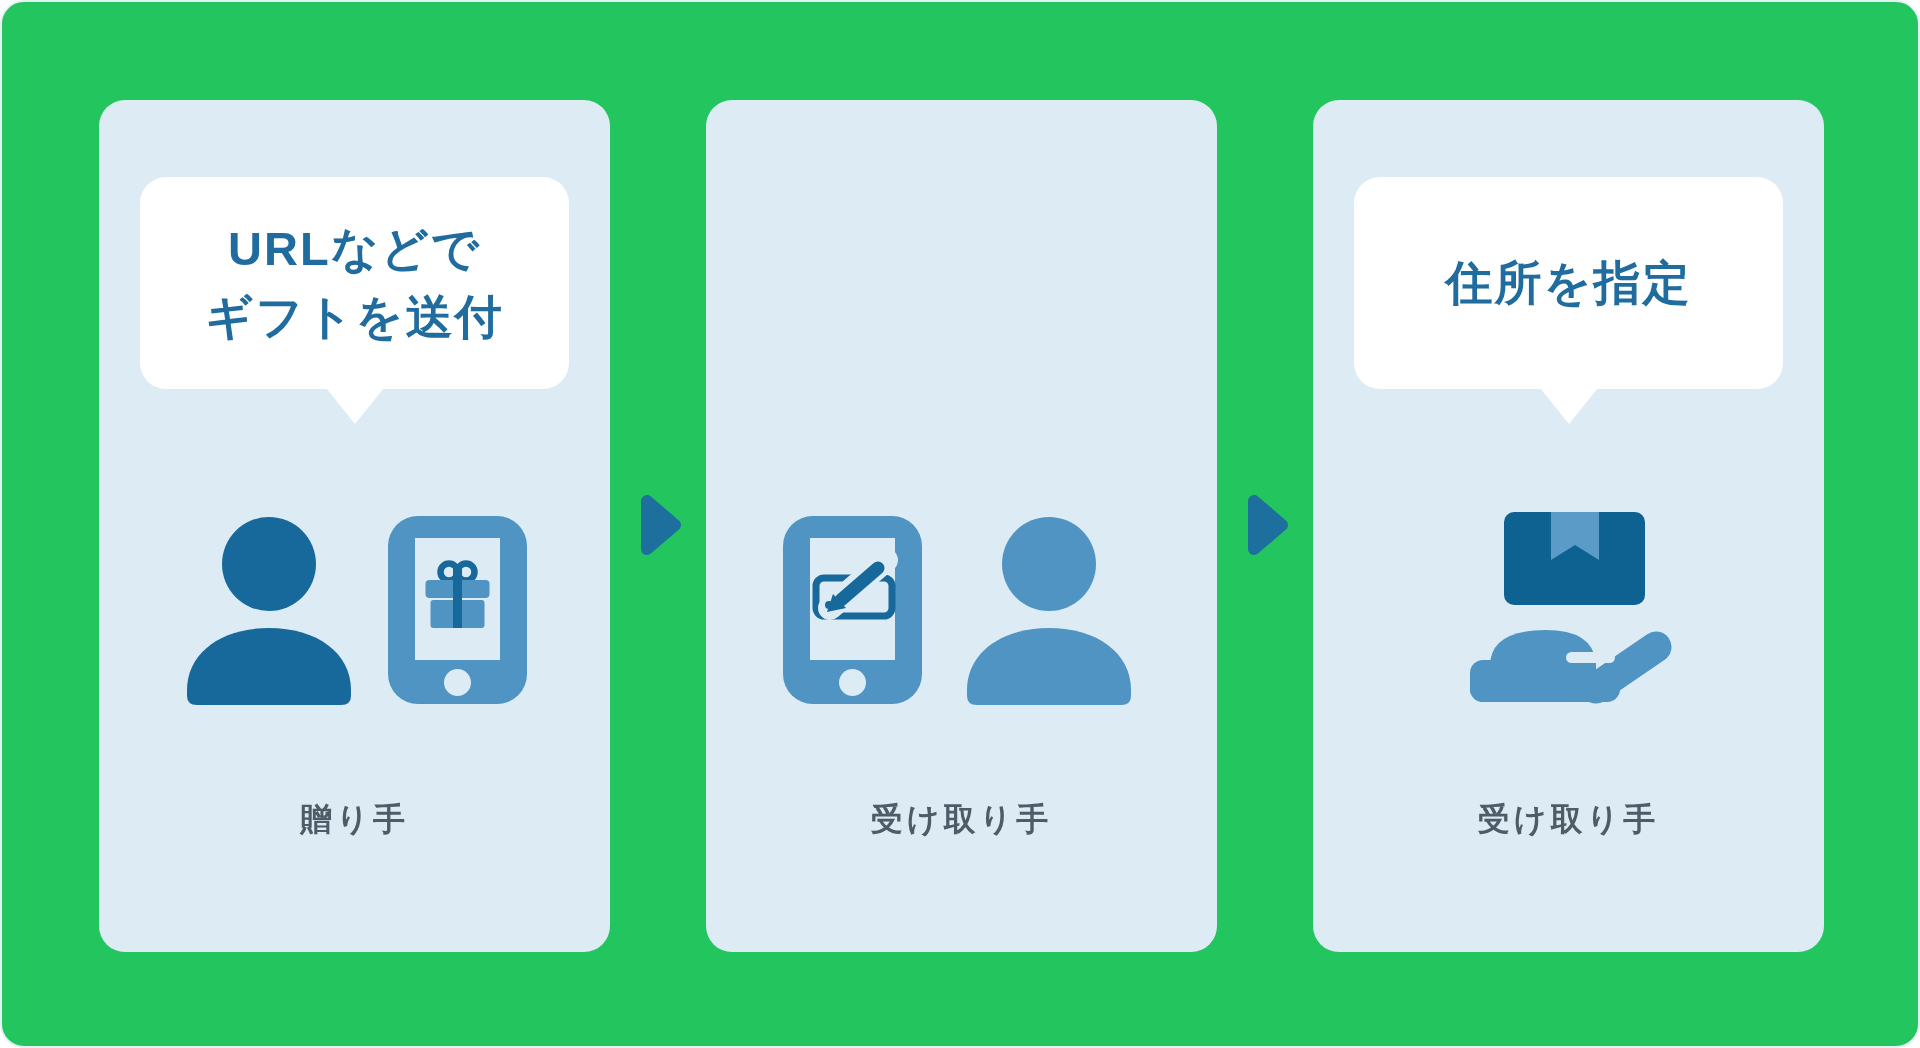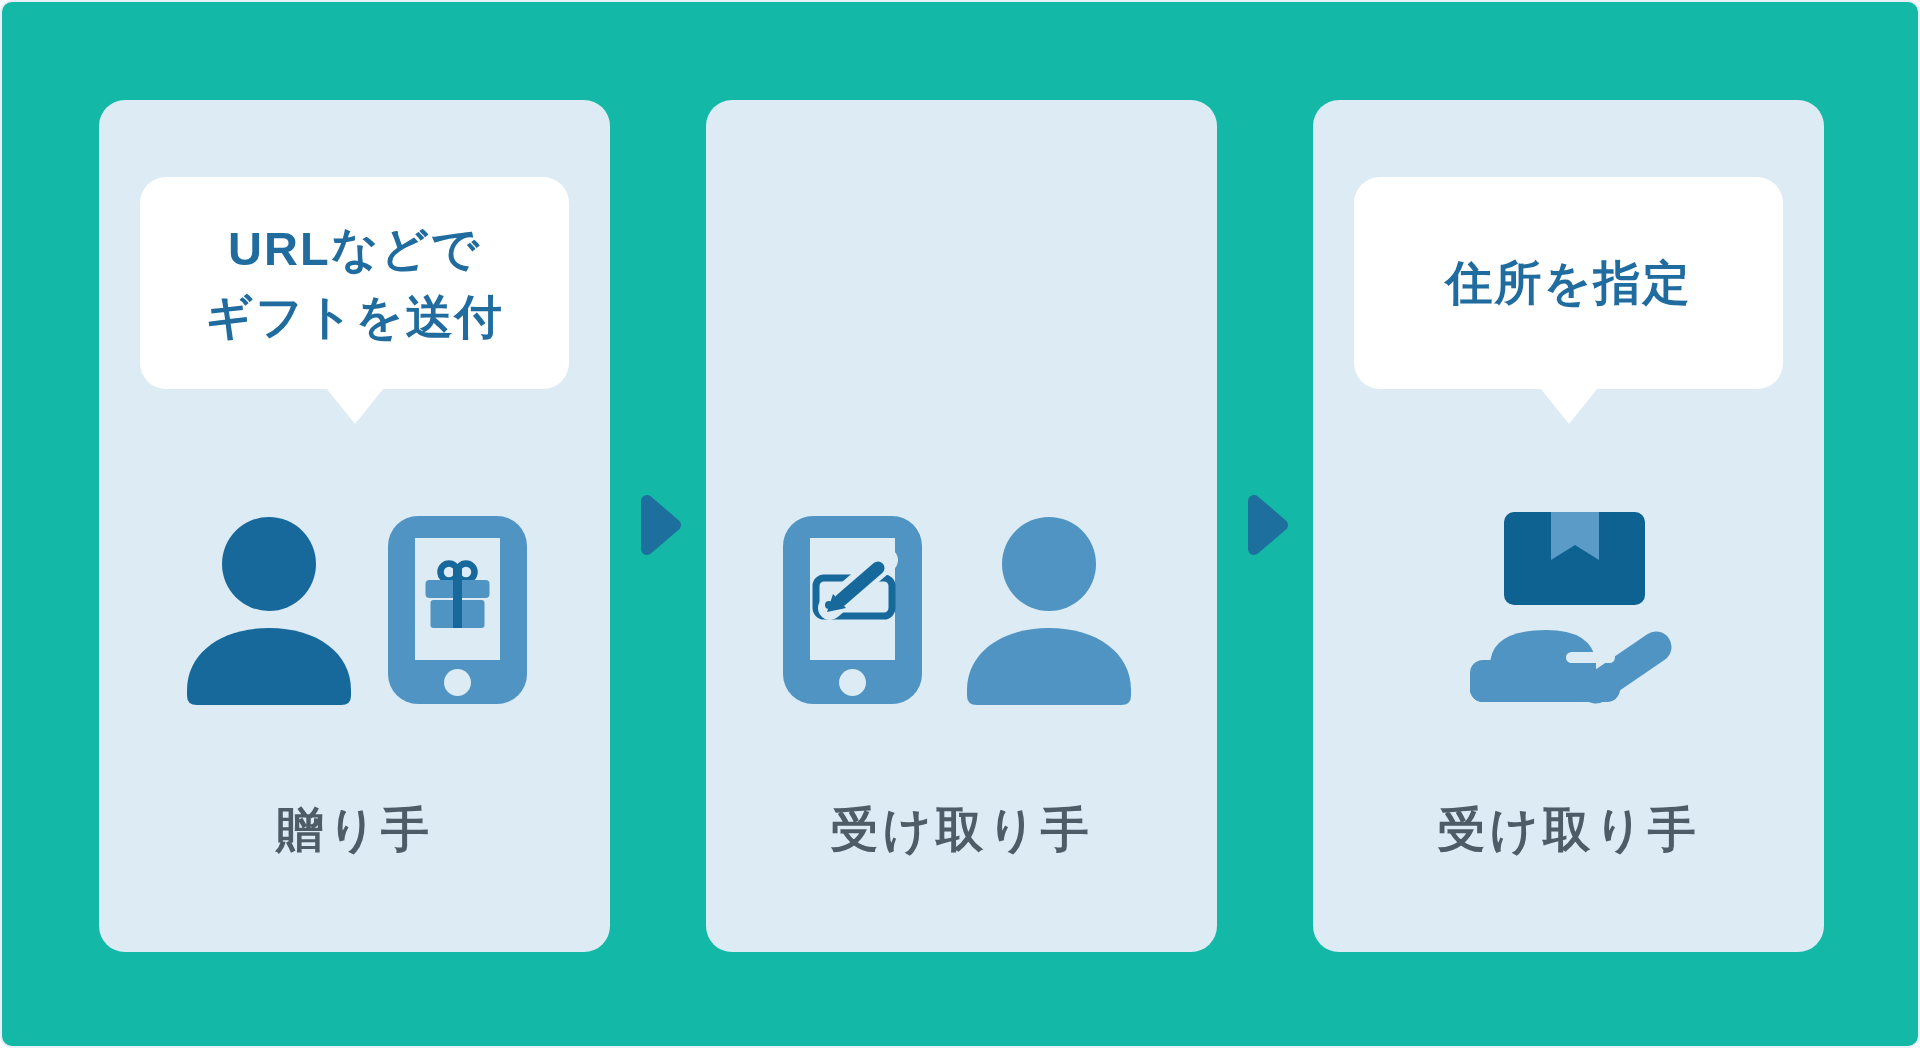--- a/index.html
+++ b/index.html
@@ -11,36 +11,36 @@
     --medium:#4f94c2;
     --ribbon:#5b9bc8;
     --package:#0d6292;
     --label:#4d5c66;
     --arrow:#1d6f9e;
   }
   *{margin:0;padding:0;box-sizing:border-box;}
   html,body{width:1920px;height:1048px;background:var(--page-bg);
     font-family:"Liberation Sans","DejaVu Sans",sans-serif;}
   .card{position:absolute;left:0;top:0;width:1920px;height:1048px;
-    background:#14b8a6;border:2px solid var(--card-border);border-radius:12px;}
+    background:#22c55e;border:2px solid var(--card-border);border-radius:24px;}
   .panel{position:absolute;top:98px;width:511px;height:852px;
     background:var(--panel-bg);border-radius:26px;}
   .panel-1{left:97px;} .panel-2{left:704px;} .panel-3{left:1311px;}
   .bubble{position:absolute;left:41px;right:41px;top:77px;height:212px;
     background:#ffffff;border-radius:26px;
     display:flex;flex-direction:column;align-items:center;justify-content:center;}
   .bubble::after{content:'';position:absolute;left:50%;bottom:-35px;
     transform:translateX(-50%);width:0;height:0;border-style:solid;
     border-width:36px 29px 0 29px;border-color:#ffffff transparent transparent transparent;}
   .bubble-line{font-size:47px;line-height:68px;font-weight:700;
     color:var(--headline);text-align:center;letter-spacing:2px;white-space:nowrap;}
   .icons{position:absolute;left:0;right:0;top:410px;height:200px;
     display:flex;align-items:center;justify-content:center;}
   .panel-label{position:absolute;left:0;right:0;top:698px;
-    font-size:48px;font-weight:700;color:var(--label);
+    font-size:32px;font-weight:700;color:var(--label);
     text-align:center;letter-spacing:4px;}
   .arrow{position:absolute;top:490px;width:46px;height:66px;}
   .arrow-1{left:636px;} .arrow-2{left:1243px;}
   .fill-dark{fill:var(--dark);} .fill-med{fill:var(--medium);}
   .fill-pkg{fill:var(--package);} .fill-rib{fill:var(--ribbon);}
   .fill-bg{fill:var(--panel-bg);}
   .stroke-dark{stroke:var(--dark);fill:none;}
   .stroke-med{stroke:var(--medium);fill:none;}
   .stroke-bg{stroke:var(--panel-bg);fill:none;}
 </style>

